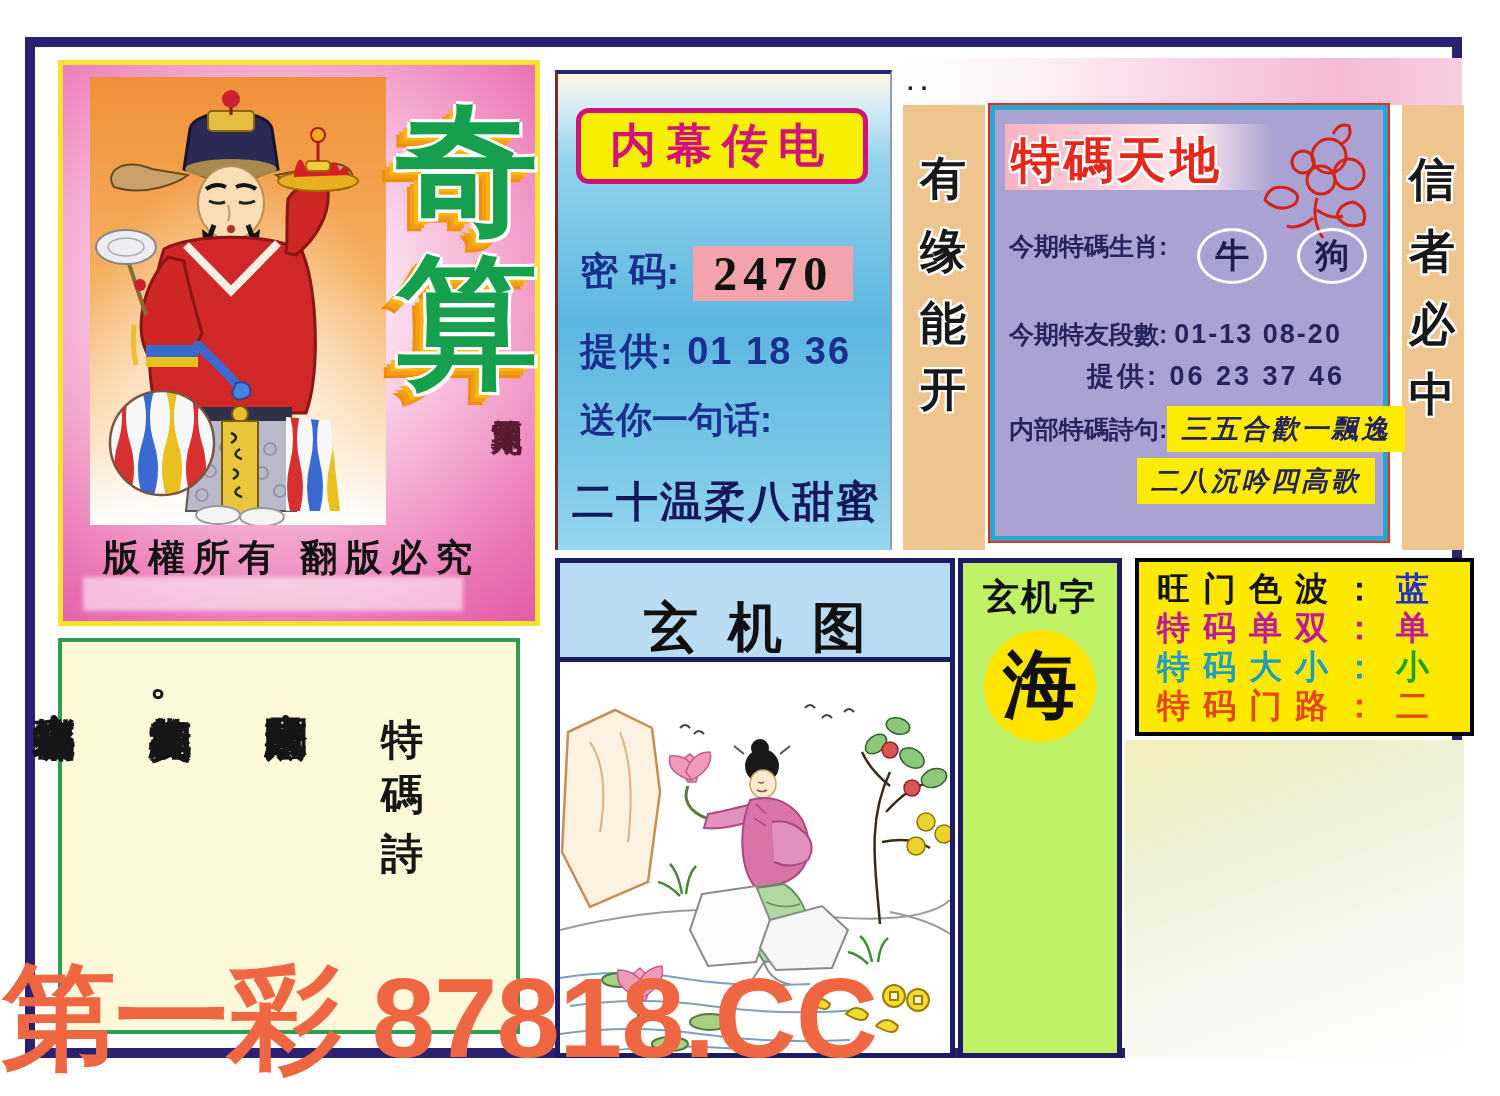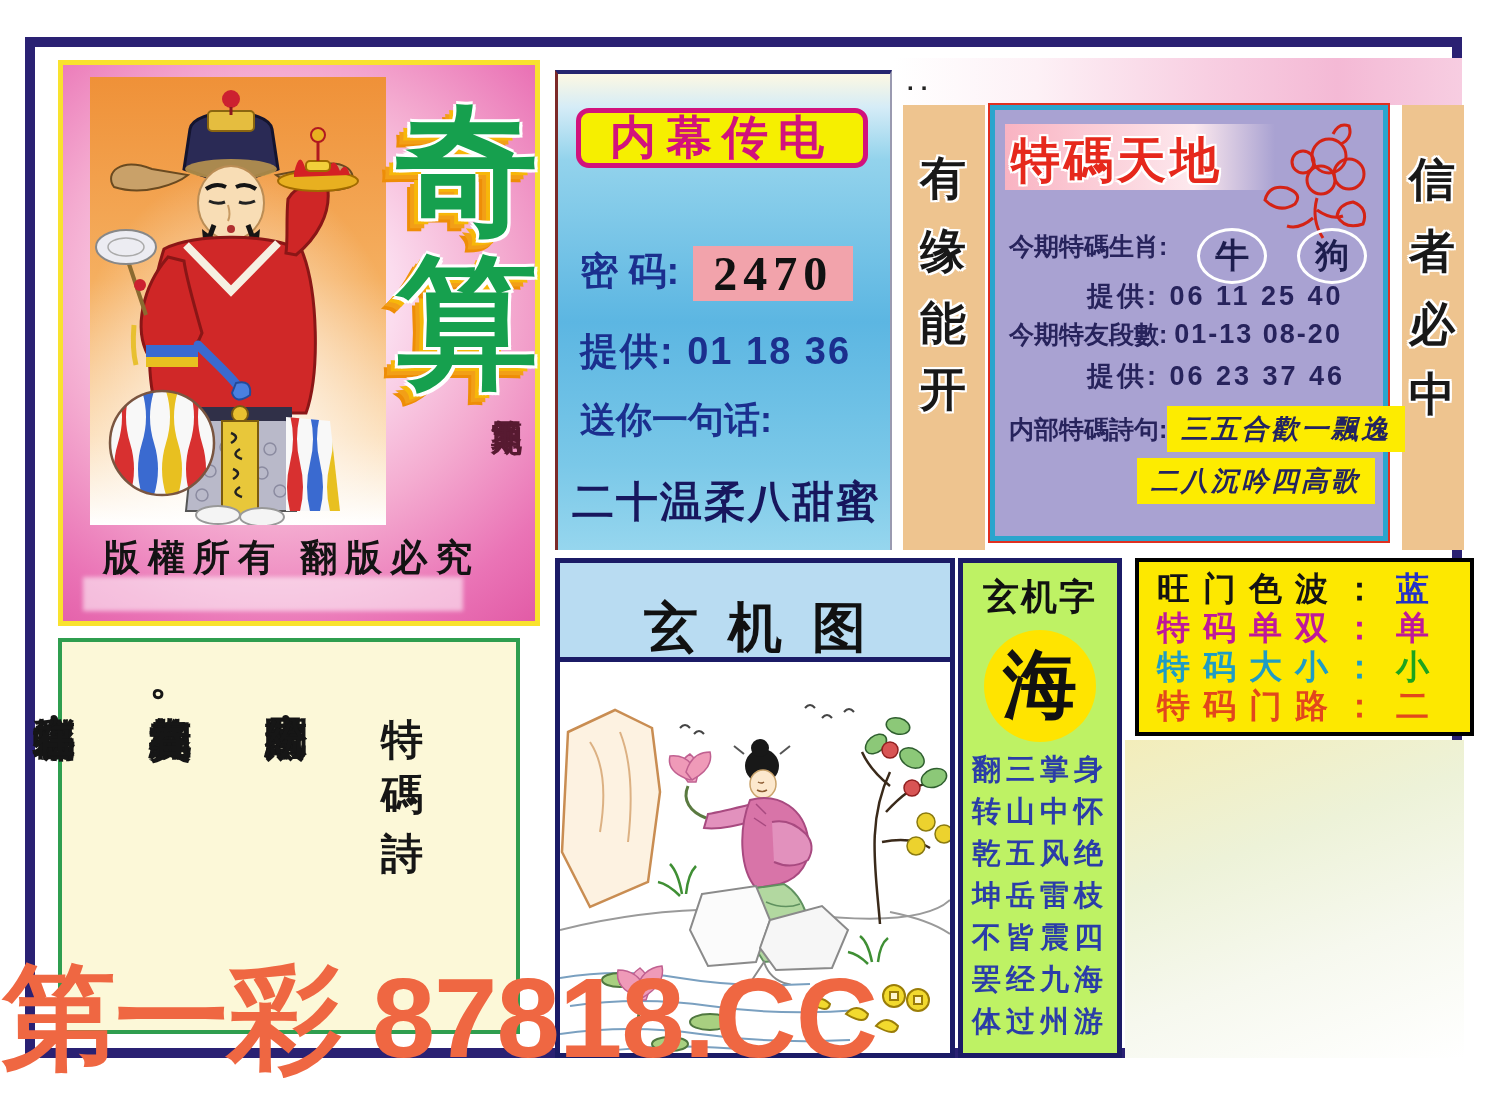--- a/index.html
+++ b/index.html
@@ -24,21 +24,21 @@
   
   #poem{left:48px;top:628px;width:462px;height:396px;border:4px solid #2f9e4f;background:#fcf8d8;
     writing-mode:vertical-rl;text-orientation:upright;padding:42px 28px 10px 10px;box-sizing:border-box;
     font-family:"Liberation Serif","DejaVu Serif",serif;color:#161616;}
   #poem p{margin:0 34px 0 0;font-size:42px;line-height:1.95;font-weight:bold;}
   #poem .poem-title{letter-spacing:1.35em;margin-right:46px;}
   
   #inside{left:545px;top:60px;width:337px;height:480px;box-sizing:border-box;
     border-top:4px solid #26266e;border-left:3px solid #7c2a28;border-right:2px solid #9a9ab0;
     background:linear-gradient(180deg,#fdf8e2 0%,#d5ecf7 7%,#93d3ec 18%,#5cb6e2 52%,#7ac8e8 82%,#96d6ee 100%);}
-  #inside-title{left:18px;top:34px;width:292px;height:60px;background:#f6ef00;border:5px solid #d2127c;
+  #inside-title{left:18px;top:34px;width:292px;height:76px;background:#f6ef00;border:5px solid #d2127c;
     border-radius:13px;display:flex;align-items:center;justify-content:center;box-sizing:border-box;}
   #inside-title span{font-size:46px;font-weight:bold;color:#d2127c;letter-spacing:10px;}
   .inside-row{position:absolute;left:22px;white-space:nowrap;font-weight:bold;color:#1b2f8e;}
   #row-pass{top:172px;font-size:38px;}
   #pass-box{display:inline-block;background:#f2a3ab;color:#111;font-family:"Liberation Serif","DejaVu Serif",serif;
     font-size:48px;font-weight:bold;padding:0 20px;margin-left:14px;letter-spacing:6px;vertical-align:-6px;}
   #row-prov{top:252px;font-size:38px;letter-spacing:2px;}
   #row-msg{top:322px;font-size:36px;}
   #row-quote{top:400px;left:12px;width:312px;text-align:center;font-size:42px;color:#17175e;letter-spacing:2px;}
   
@@ -263,21 +263,20 @@
             <path d="M30,70 q-18,-4 -22,12 q14,14 30,4 q8,-10 -8,-16 Z"></path>
             <path d="M96,84 q16,6 10,22 q-18,6 -26,-8 q2,-12 16,-14 Z"></path>
             <path d="M60,80 q-6,22 6,40 M60,92 q14,10 26,6 M56,100 q-14,12 -26,8"></path>
             <path d="M76,16 q6,-12 16,-8 q4,12 -8,18"></path>
             <circle cx="46" cy="44" r="11"></circle>
           </g>
         </svg>
         <div id="tr-zodiac" class="tema-row">
           <span>今期特碼生肖:</span><span class="zcirc">牛</span><span class="zcirc">狗</span>
         </div>
-        <div id="tr-prov1" class="tema-row">提供:  06 11 25 40</div>
         <div id="tr-seg" class="tema-row">
           <span>今期特友段數:</span> <b>01-13   08-20</b>
         </div>
         <div id="tr-prov2" class="tema-row">提供:  06 23   37 46</div>
         <div id="tr-poem" class="tema-row">
           <span>内部特碼詩句:</span><span class="ybox">三五合歡一飄逸</span>
         </div>
         <div id="tema-ybox2" class="ybox">二八沉吟四高歌</div>
       </div>
     </div>
@@ -369,30 +368,20 @@
           <path d="M252,342 q8,-10 18,0 q-2,10 -18,0 Z" fill="#f2da2e"></path>
         </g>
       </svg>
     </div>
 
     <div id="xuanjizi" class="abs" style="left:923px;top:511px;">
       <div id="xz-title">玄机字</div>
       <div id="xz-circle">
         <span>海</span>
       </div>
-      <div id="xz-rows">
-
-      <div class="xz-row">翻三掌身</div>
-          <div class="xz-row">转山中怀</div>
-          <div class="xz-row">乾五风绝</div>
-          <div class="xz-row">坤岳雷枝</div>
-          <div class="xz-row">不皆震四</div>
-          <div class="xz-row">罢经九海</div>
-          <div class="xz-row">体过州游</div>
-        </div>
     </div>
 
     <div id="info" class="abs" style="left:1090px;top:511px;">
 
         <div class="info-row">
           <span class="info-label" style="color: rgb(20, 20, 20);">旺门色波</span>
           <span class="info-colon" style="color: rgb(20, 20, 20);">：</span>
           <span class="info-value" style="color: rgb(36, 49, 200);">蓝</span>
         </div>
 

